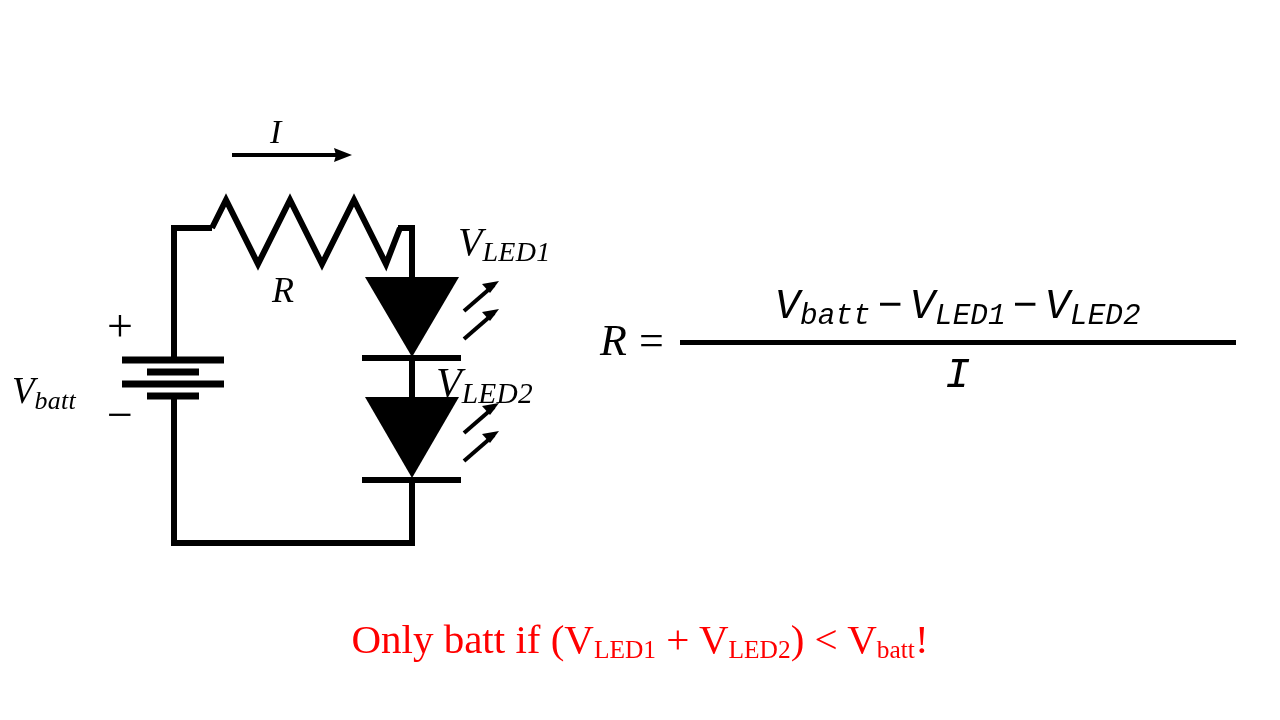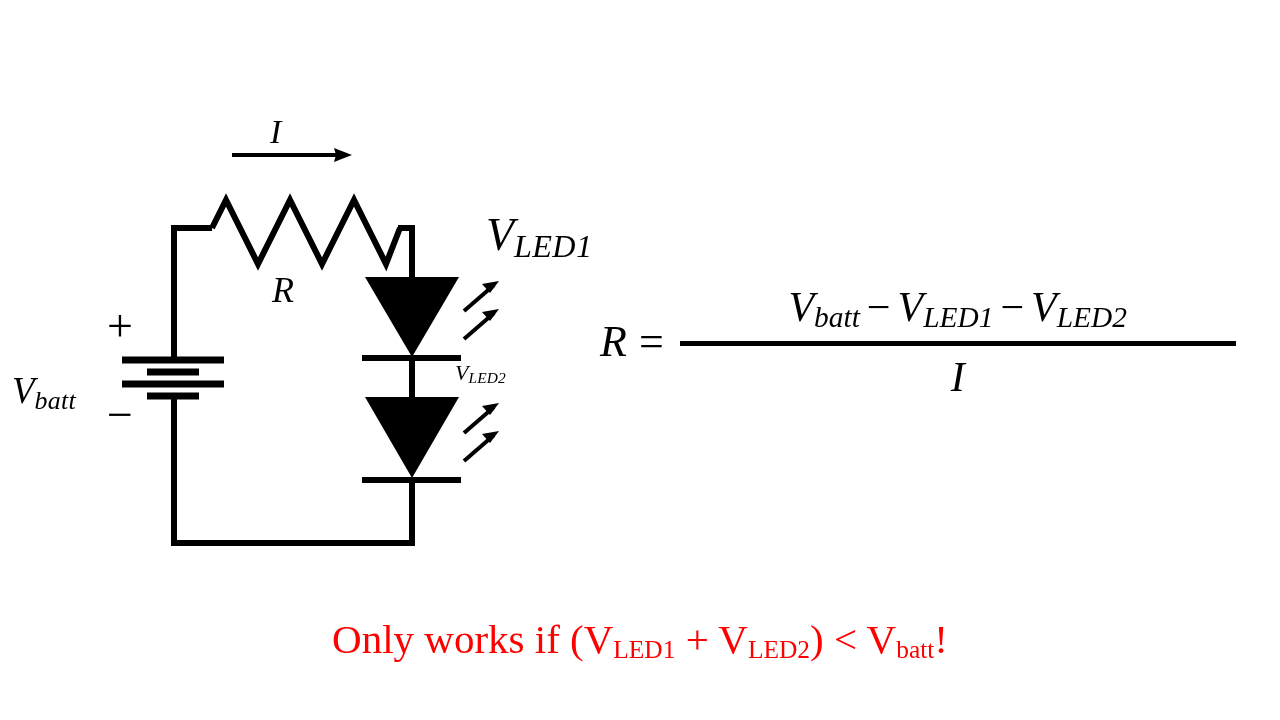--- a/index.html
+++ b/index.html
@@ -48,28 +48,27 @@
     letter-spacing: 0.01em;
   }
 
   #label-vbatt {
     left: 12px;
     top: 372px;
     font-size: 37px;
   }
   #label-vled1 {
     left: 458px;
-    top: 212px;
-    font-size: 46px;
-    margin-left: 28px;
+    top: 222px;
+    font-size: 40px;
   }
   #label-vled2 {
-    left: 455px;
+    left: 436px;
     top: 362px;
-    font-size: 22px;
+    font-size: 42px;
   }
   #label-r {
     left: 272px;
     top: 272px;
     font-size: 36px;
   }
   #label-i {
     left: 270px;
     top: 115px;
     font-size: 34px;
@@ -110,20 +109,21 @@
   }
   #equation .eq-sign {
     font-size: 44px;
     font-style: normal;
     padding-right: 16px;
   }
   .fraction {
     display: inline-flex;
     flex-direction: column;
     align-items: center;
+    font-family: Liberation Mono, monospace;
   }
   .fraction .numerator {
     font-size: 42px;
     padding: 0 6px 8px 6px;
     white-space: nowrap;
   }
   .fraction .frac-bar {
     width: 100%;
     min-width: 556px;
     height: 5px;
@@ -259,15 +259,15 @@
   <div id="equation">
     <span class="eq-lhs">R</span>
     <span class="eq-sign">=</span>
     <span class="fraction">
       <span class="numerator"><span>V</span><sub>batt</sub><span class="op">−</span><span>V</span><sub>LED1</sub><span class="op">−</span><span>V</span><sub>LED2</sub></span>
       <span class="frac-bar"></span>
       <span class="denominator">I</span>
     </span>
   </div>
 
-  <div id="caption" style="color: rgb(255, 0, 0);"><span>Only works if (V</span><sub>LED1</sub><span> + V</span><sub>LED2</sub><span>) &lt; V</span><sub>batt</sub><span>!</span></div>
+  <div id="caption" style="color: rgb(255, 0, 0);"><span>Only batt if (V</span><sub>LED1</sub><span> + V</span><sub>LED2</sub><span>) &lt; V</span><sub>batt</sub><span>!</span></div>
 
 </div>
 
 </body></html>

